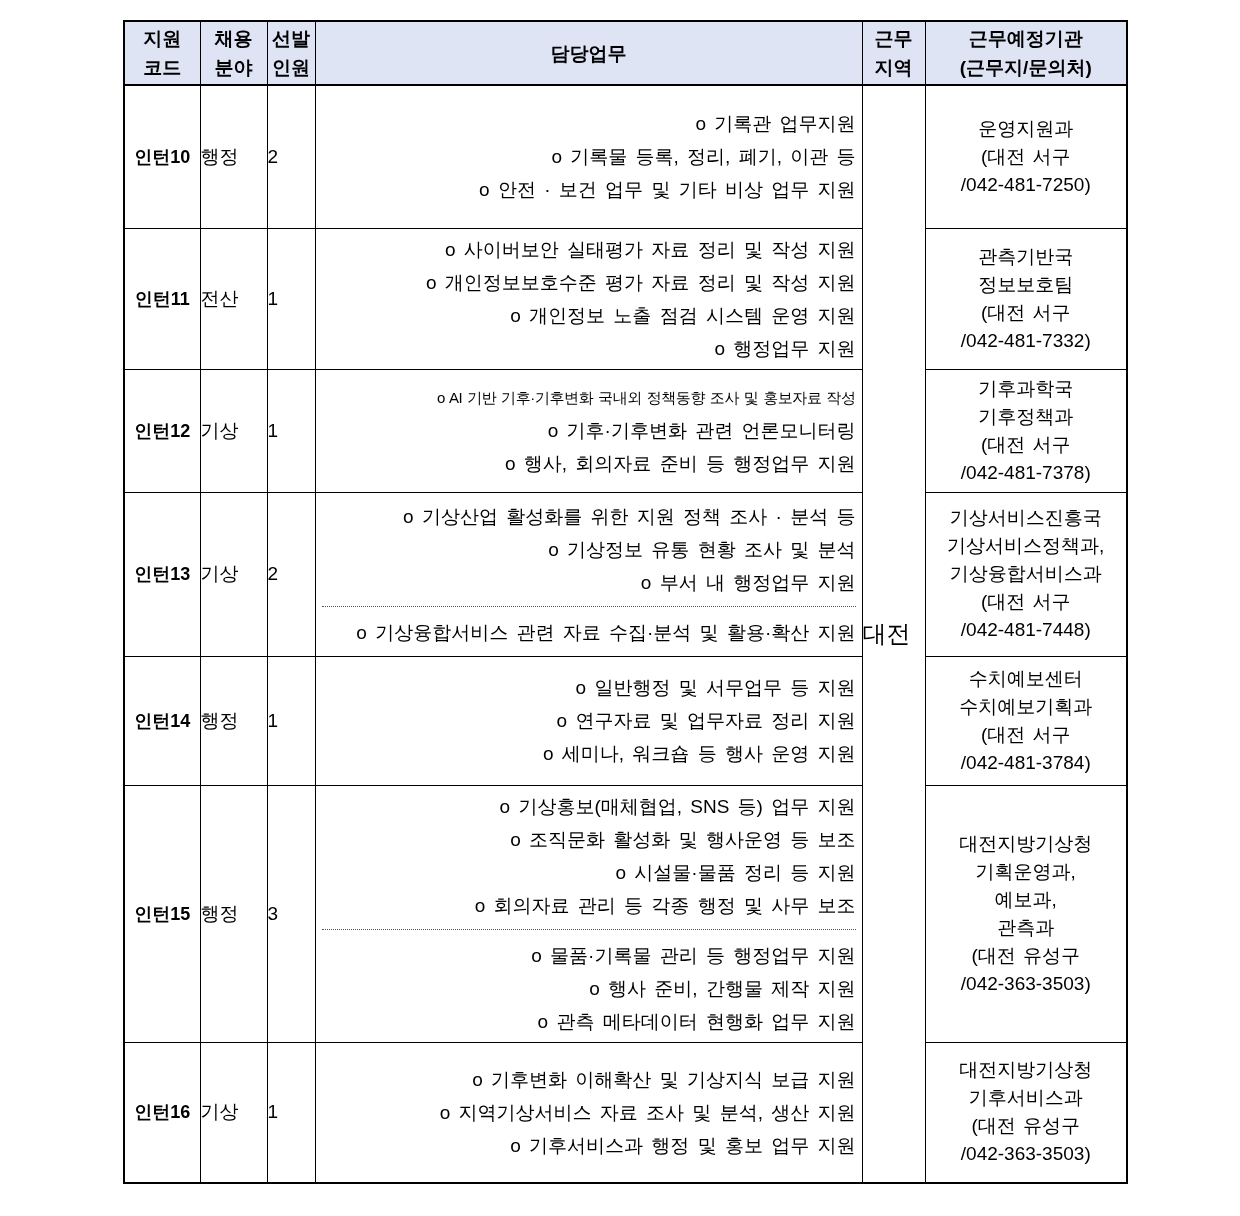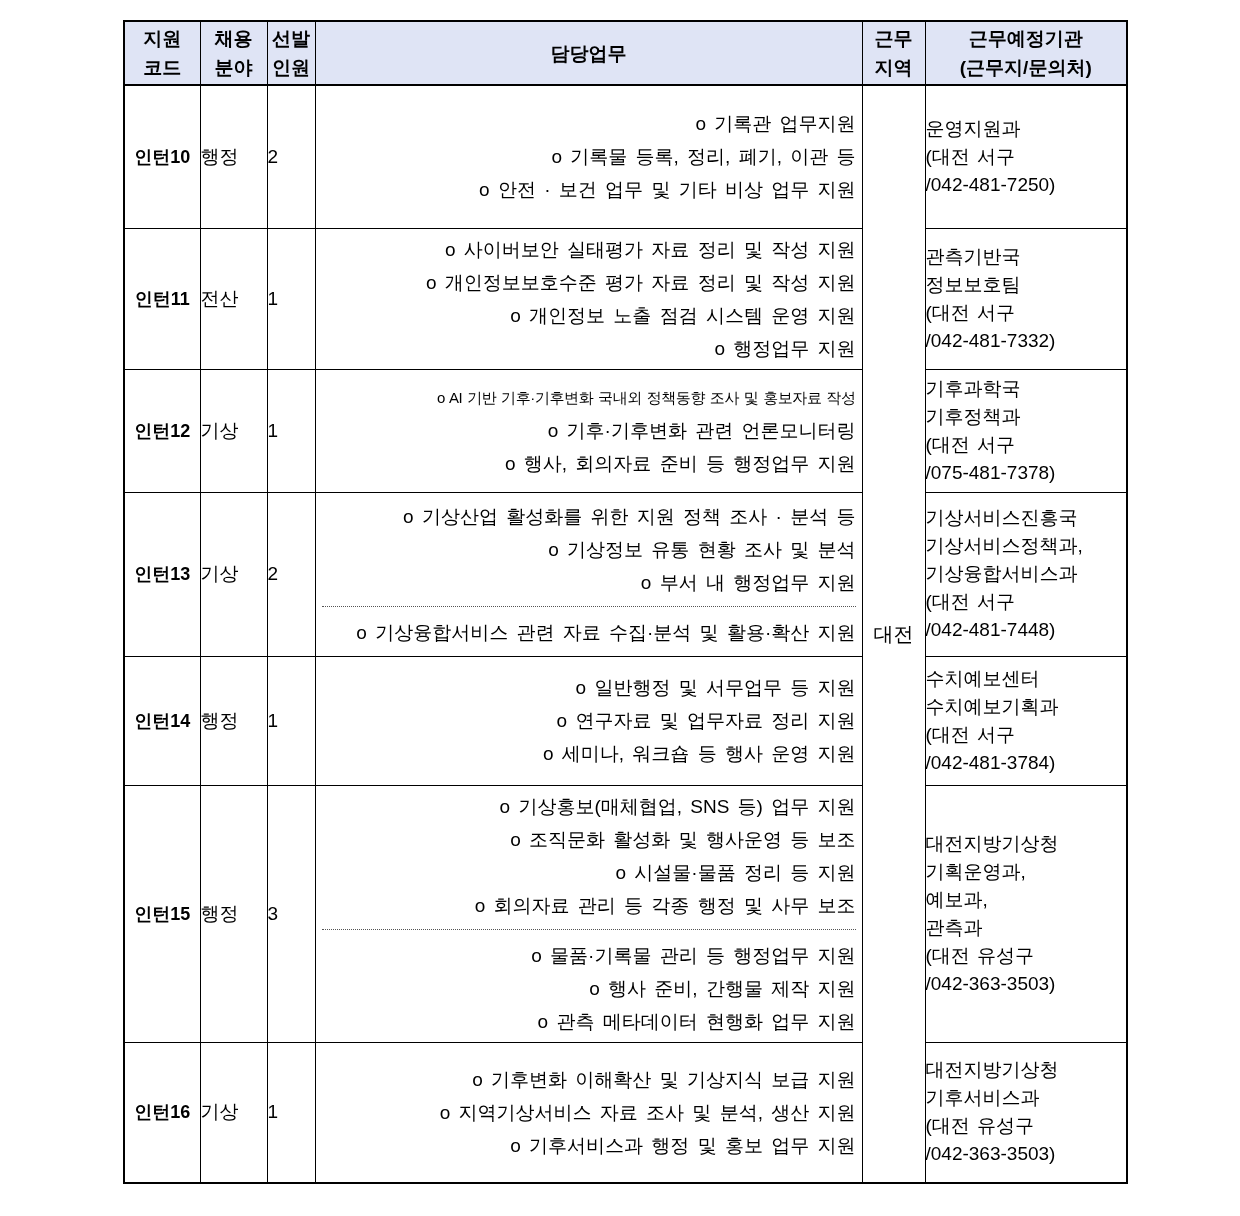--- a/index.html
+++ b/index.html
@@ -90,27 +90,26 @@
     font-size: 15px;
     letter-spacing: -0.4px;
     word-spacing: 1px;
   }
   .dgroup + .dgroup {
     border-top: 1.5px dotted #555;
     margin-top: 7px;
     padding-top: 9px;
   }
   td.region {
+    vertical-align: middle;
+    font-size: 24px;
+    word-spacing: 2px;
+  }
+  td.inst {
     text-align: center;
-    vertical-align: middle;
-    font-size: 20px;
-    word-spacing: 2px;
-  }
-  td.inst {
-    text-align: left;
     vertical-align: middle;
     font-size: 19px;
     line-height: 28px;
     white-space: pre-line;
     word-spacing: 2px;
   }
 </style>
 </head>
 <body>
 
@@ -180,21 +179,21 @@
         <td class="duties">
           <div class="dgroup">
             <div class="duty condensed">o AI 기반 기후·기후변화 국내외 정책동향 조사 및 홍보자료 작성</div>
             <div class="duty">o 기후·기후변화 관련 언론모니터링</div>
             <div class="duty">o 행사, 회의자료 준비 등 행정업무 지원</div>
           </div>
         </td>
         <td class="inst">기후과학국
 기후정책과
 (대전 서구
-/075-481-7378)</td>
+/042-481-7378)</td>
       </tr>
       <tr class="rh4">
         <td class="code">인턴13</td>
         <td class="field">기상</td>
         <td class="count">2</td>
         <td class="duties">
           <div class="dgroup">
             <div class="duty">o 기상산업 활성화를 위한 지원 정책 조사 · 분석 등</div>
             <div class="duty">o 기상정보 유통 현황 조사 및 분석</div>
             <div class="duty">o 부서 내 행정업무 지원</div>

